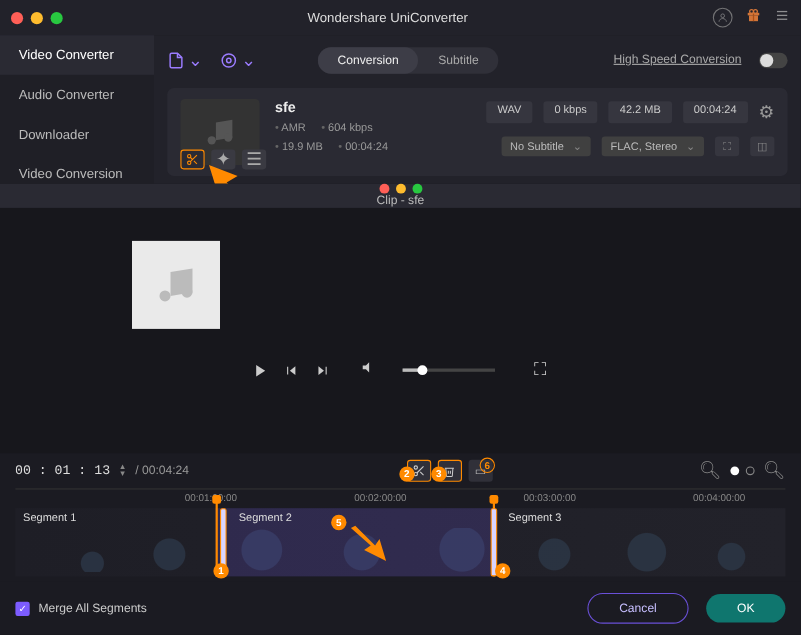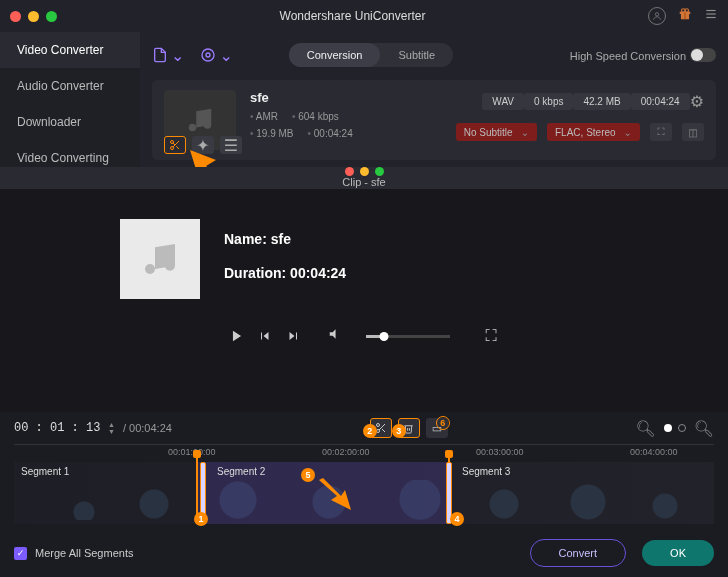--- a/index.html
+++ b/index.html
@@ -20,36 +20,36 @@
 .sidebar { width: 140px; background: #1f1f26; }
 .side-item { padding: 11px 14px; font-size: 12px; color: #bbb; cursor: pointer; border-left: 3px solid transparent; }
 .side-item.active { color: #fff; background: #2a2a33; }
 
 .content { flex: 1; background: #22222a; padding: 8px 12px; }
 .toolbar { display: flex; align-items: center; gap: 16px; height: 30px; }
 .ico-btn { color: #9b7cff; display: flex; align-items: center; gap: 3px; }
 .tabs { margin-left: 40px; display: flex; background: #303039; border-radius: 14px; height: 24px; }
 .tab { padding: 0 18px; font-size: 11px; display: flex; align-items: center; color: #aaa; border-radius: 14px; }
 .tab.active { background: #3d3d47; color: #eee; }
-.hispeed { margin-left: auto; font-size: 11px; color: #aaa; display: flex; align-items: flex-end; gap: 4px; }
+.hispeed { margin-left: auto; font-size: 11px; color: #aaa; display: flex; align-items: flex-start; gap: 16px; text-decoration: underline; }
 .toggle { width: 26px; height: 14px; background: #444; border-radius: 7px; position: relative; }
 .toggle::after { content: ""; position: absolute; width: 12px; height: 12px; background: #ddd; border-radius: 50%; top: 1px; left: 1px; }
 
 .filecard { margin-top: 10px; background: #2a2a33; border-radius: 6px; padding: 10px 12px; display: flex; gap: 14px; position: relative; }
 .thumb { width: 72px; height: 60px; background: #333; border-radius: 4px; display:flex; align-items:center; justify-content:center; }
 .fileinfo { flex:1; display:flex; flex-direction:column; gap:6px; }
 .fname { font-size: 13px; color: #eee; font-weight: 600; }
 .meta { display:flex; gap: 14px; font-size: 10px; color: #999; }
 .meta span::before { content:"• "; color:#666; }
-.formatrow { display:flex; align-items:center; margin-top:2px; }
+.formatrow { display:flex; gap: 10px; margin-top:2px; }
 .pill { background:#36363f; padding:3px 10px; font-size:10px; border-radius:3px; color:#ccc; }
 .gear { color:#999; }
 .convert-btn { border: 1.5px solid #7c5cff; color: #b9a6ff; background: transparent; padding: 7px 20px; border-radius: 16px; font-size: 11px; cursor: pointer; }
 .subtitlerow { display:flex; gap:10px; margin-top:6px; }
-.sel { background:#7f1d1d; font-size:10px; color:#bbb; padding:3px 8px; border-radius:3px; display:flex; align-items:center; gap:8px; }
+.sel { background:#404040; font-size:10px; color:#bbb; padding:3px 8px; border-radius:3px; display:flex; align-items:center; gap:8px; }
 .sel::after { content:"⌄"; color:#888; }
 .icon-slot { width:22px; height:18px; background:#36363f; border-radius:3px; display:flex; align-items:center; justify-content:center; color:#888; font-size:10px; }
 
 .thumb-actions { position:absolute; bottom:6px; left:12px; display:flex; gap:6px; }
 .taction { width:22px; height:18px; background:#3a3a42; border-radius:3px; display:flex; align-items:center; justify-content:center; color:#aaa; }
 .taction.highlight { border:1.5px solid #ff8a00; background:#2a2a33; }
 
 .arrow-big { position:absolute; left:188px; top:148px; }
 
 
@@ -145,21 +145,21 @@
           <line x1="4" y1="18" x2="20" y2="18"></line>
         </svg></span>
   </div>
 </div>
 
 <div class="mainrow">
   <div class="sidebar">
     <div class="side-item active">Video Converter</div>
     <div class="side-item">Audio Converter</div>
     <div class="side-item">Downloader</div>
-    <div class="side-item">Video Converting</div>
+    <div class="side-item">Video Conversion</div>
   </div>
 
   <div class="content">
     <div class="toolbar">
       <span class="ico-btn"><svg width="16" height="16" viewBox="0 0 24 24" fill="none" stroke="#9b7cff" stroke-width="2">
             <path d="M14 2H6a2 2 0 0 0-2 2v16a2 2 0 0 0 2 2h12a2 2 0 0 0 2-2V8z"></path>
             <polyline points="14 2 14 8 20 8"></polyline>
           </svg>⌄</span>
       <span class="ico-btn"><svg width="16" height="16" viewBox="0 0 24 24" fill="none" stroke="#9b7cff" stroke-width="2">
             <circle cx="12" cy="12" r="9"></circle>
@@ -239,24 +239,20 @@
     </div>
     <div class="clip-title">Clip - sfe</div>
   </div>
   <div class="clip-body">
     <div class="preview-thumb">
       <svg width="40" height="40" viewBox="0 0 24 24" fill="#bbb">
           <path d="M9 18V5l12-2v13"></path>
           <circle cx="6" cy="18" r="3"></circle>
           <circle cx="18" cy="16" r="3"></circle>
         </svg>
-    </div>
-    <div class="pinfo">
-      <div><span>Name: </span><span class="val">sfe</span></div>
-      <div><span>Duration: </span><span class="val">00:04:24</span></div>
     </div>
   </div>
   <div class="playback">
     <span class="pbtn">
         <svg width="14" height="14" viewBox="0 0 24 24" fill="#ccc">
           <polygon points="5,3 19,12 5,21"></polygon>
         </svg>
       </span>
     <span class="pbtn">
         <svg width="12" height="12" viewBox="0 0 24 24" fill="#ccc">
@@ -344,16 +340,16 @@
     <span class="callout-num" style="left:41%; top:6px">5</span>
     <svg class="mini-arrow" style="left:43%; top:14px" width="40" height="36" viewBox="0 0 40 36">
         <path d="M4 4 L22 20 L16 24 L36 34 L30 14 L26 20 L8 2 Z" fill="#ff8a00"></path>
       </svg>
   </div>
 
   <div class="bottom-bar">
     <span class="chk">✓</span>
     <span class="merge-lbl">Merge All Segments</span>
     <span style="flex:1"></span>
-    <button class="btn cancel">Convert</button>
+    <button class="btn cancel">Cancel</button>
     <button class="btn ok">OK</button>
   </div>
 </div>
 
 </body></html>

